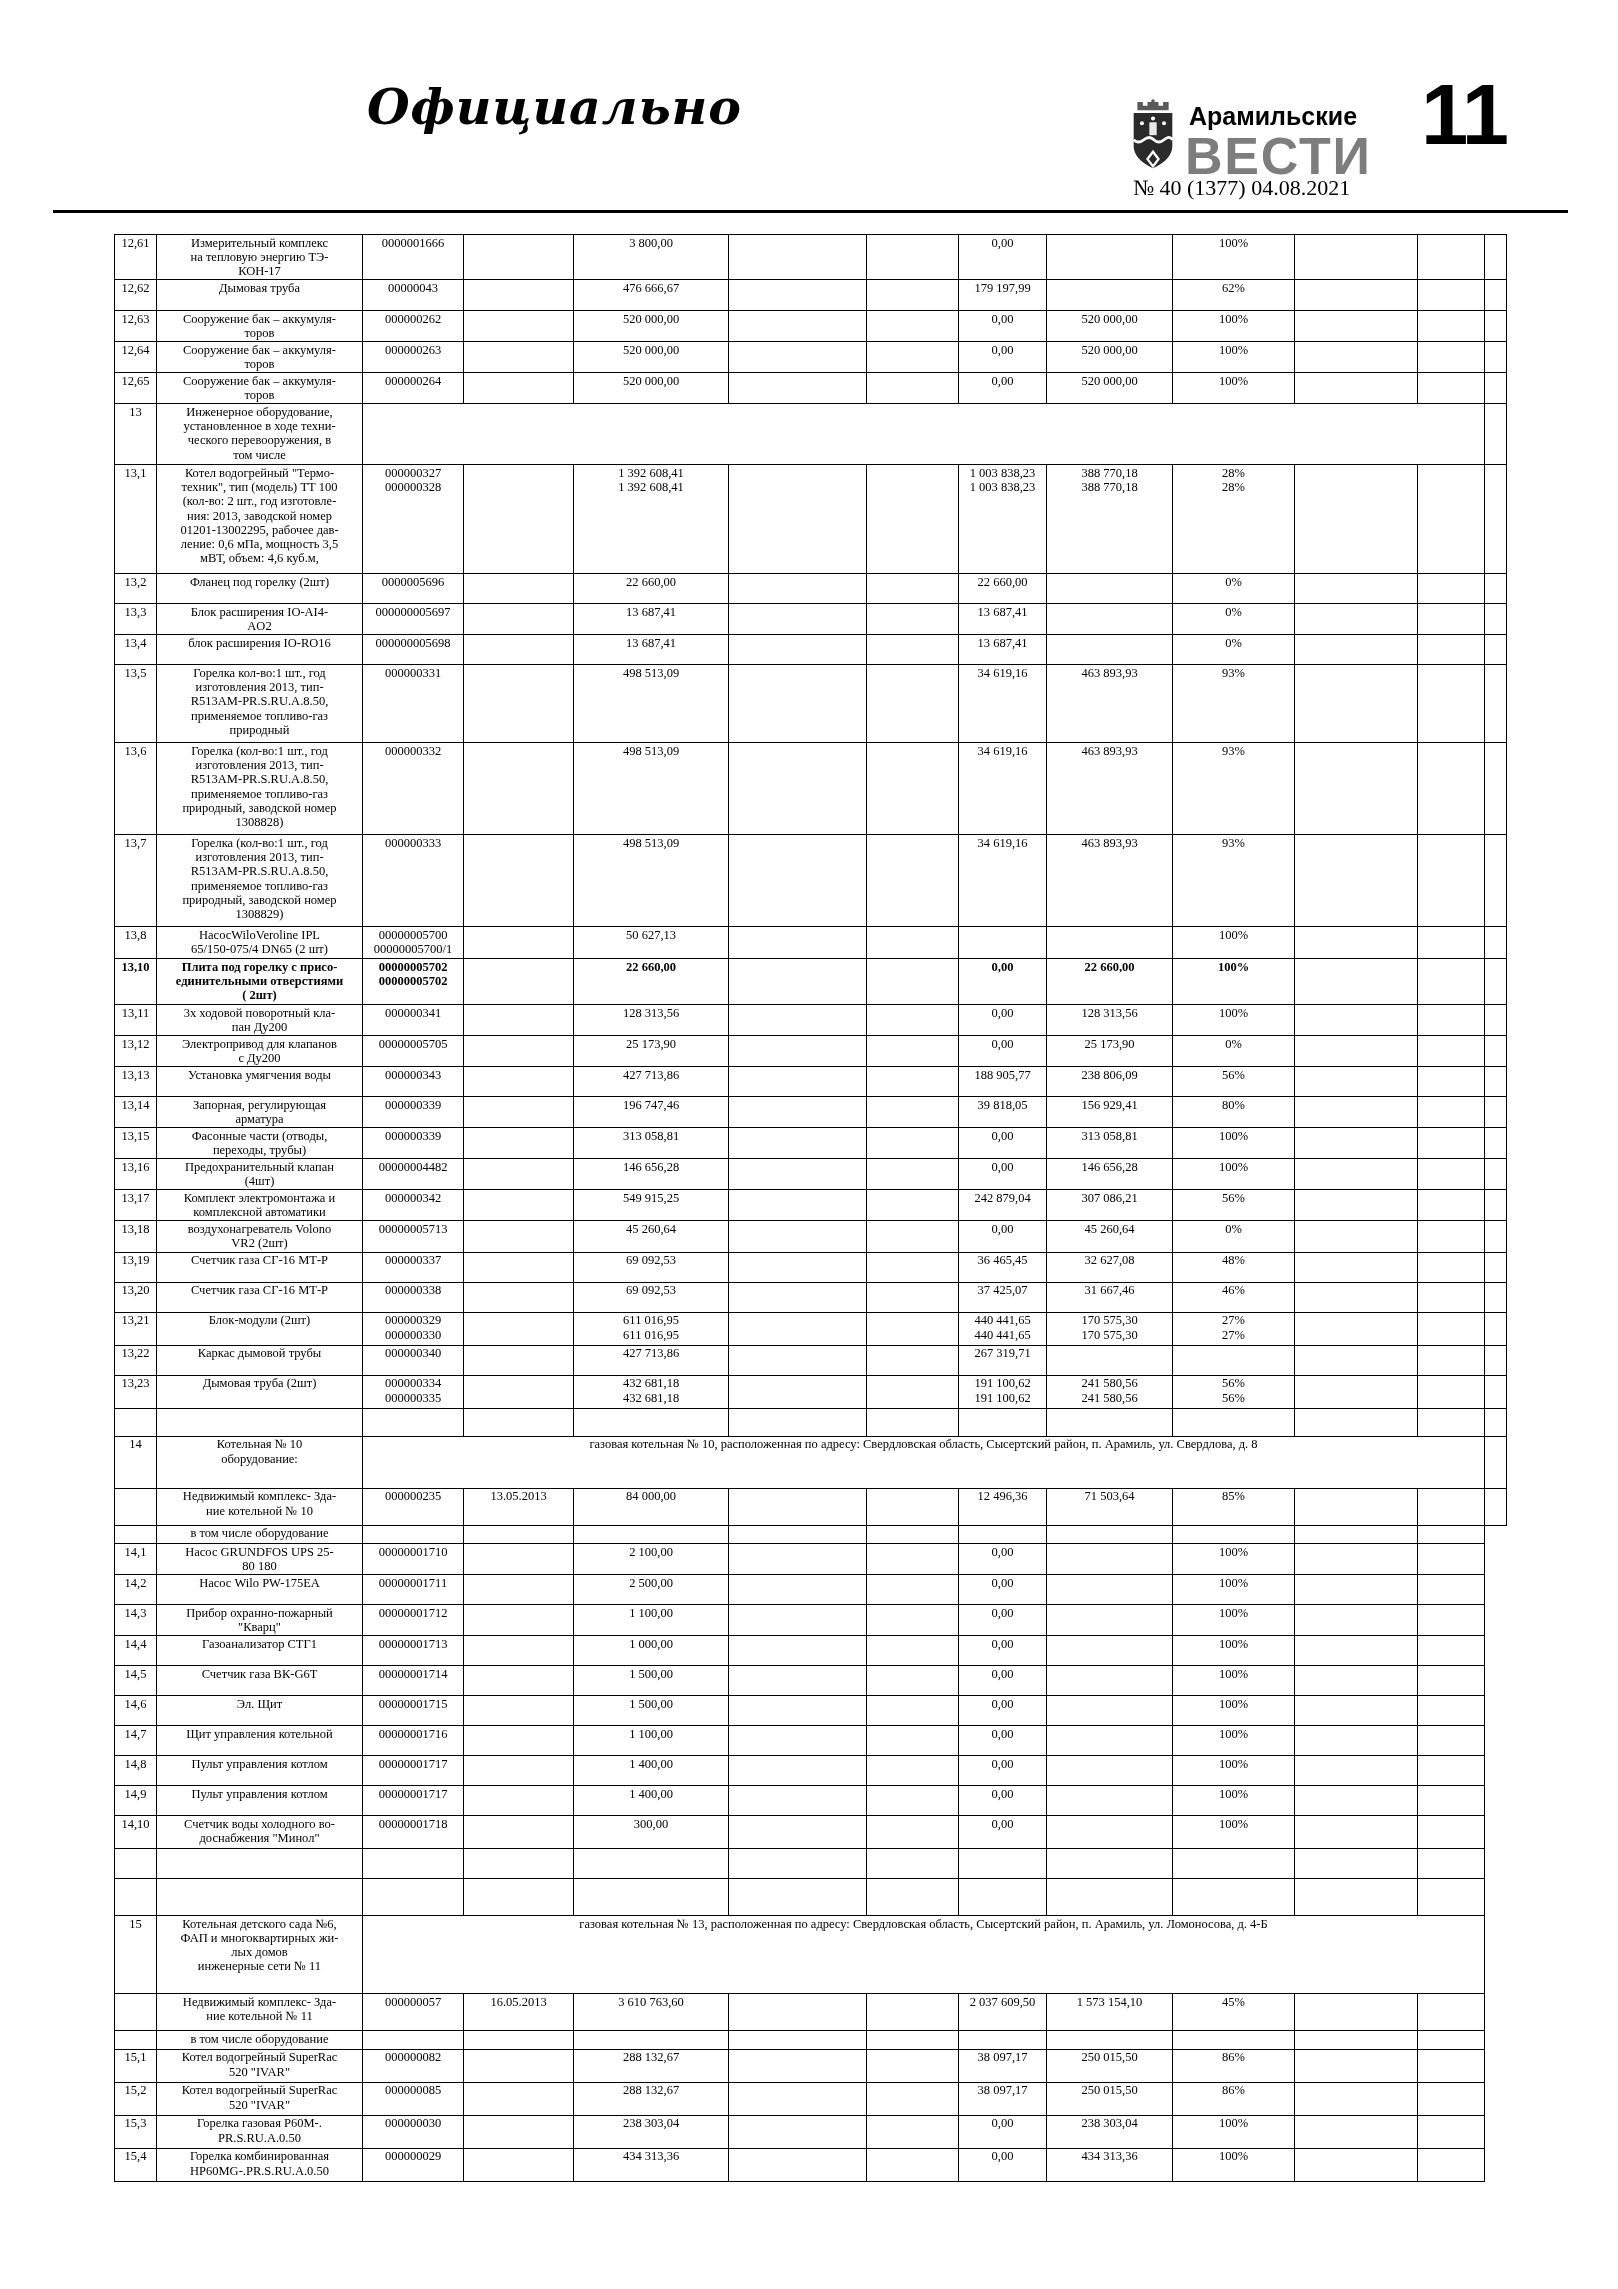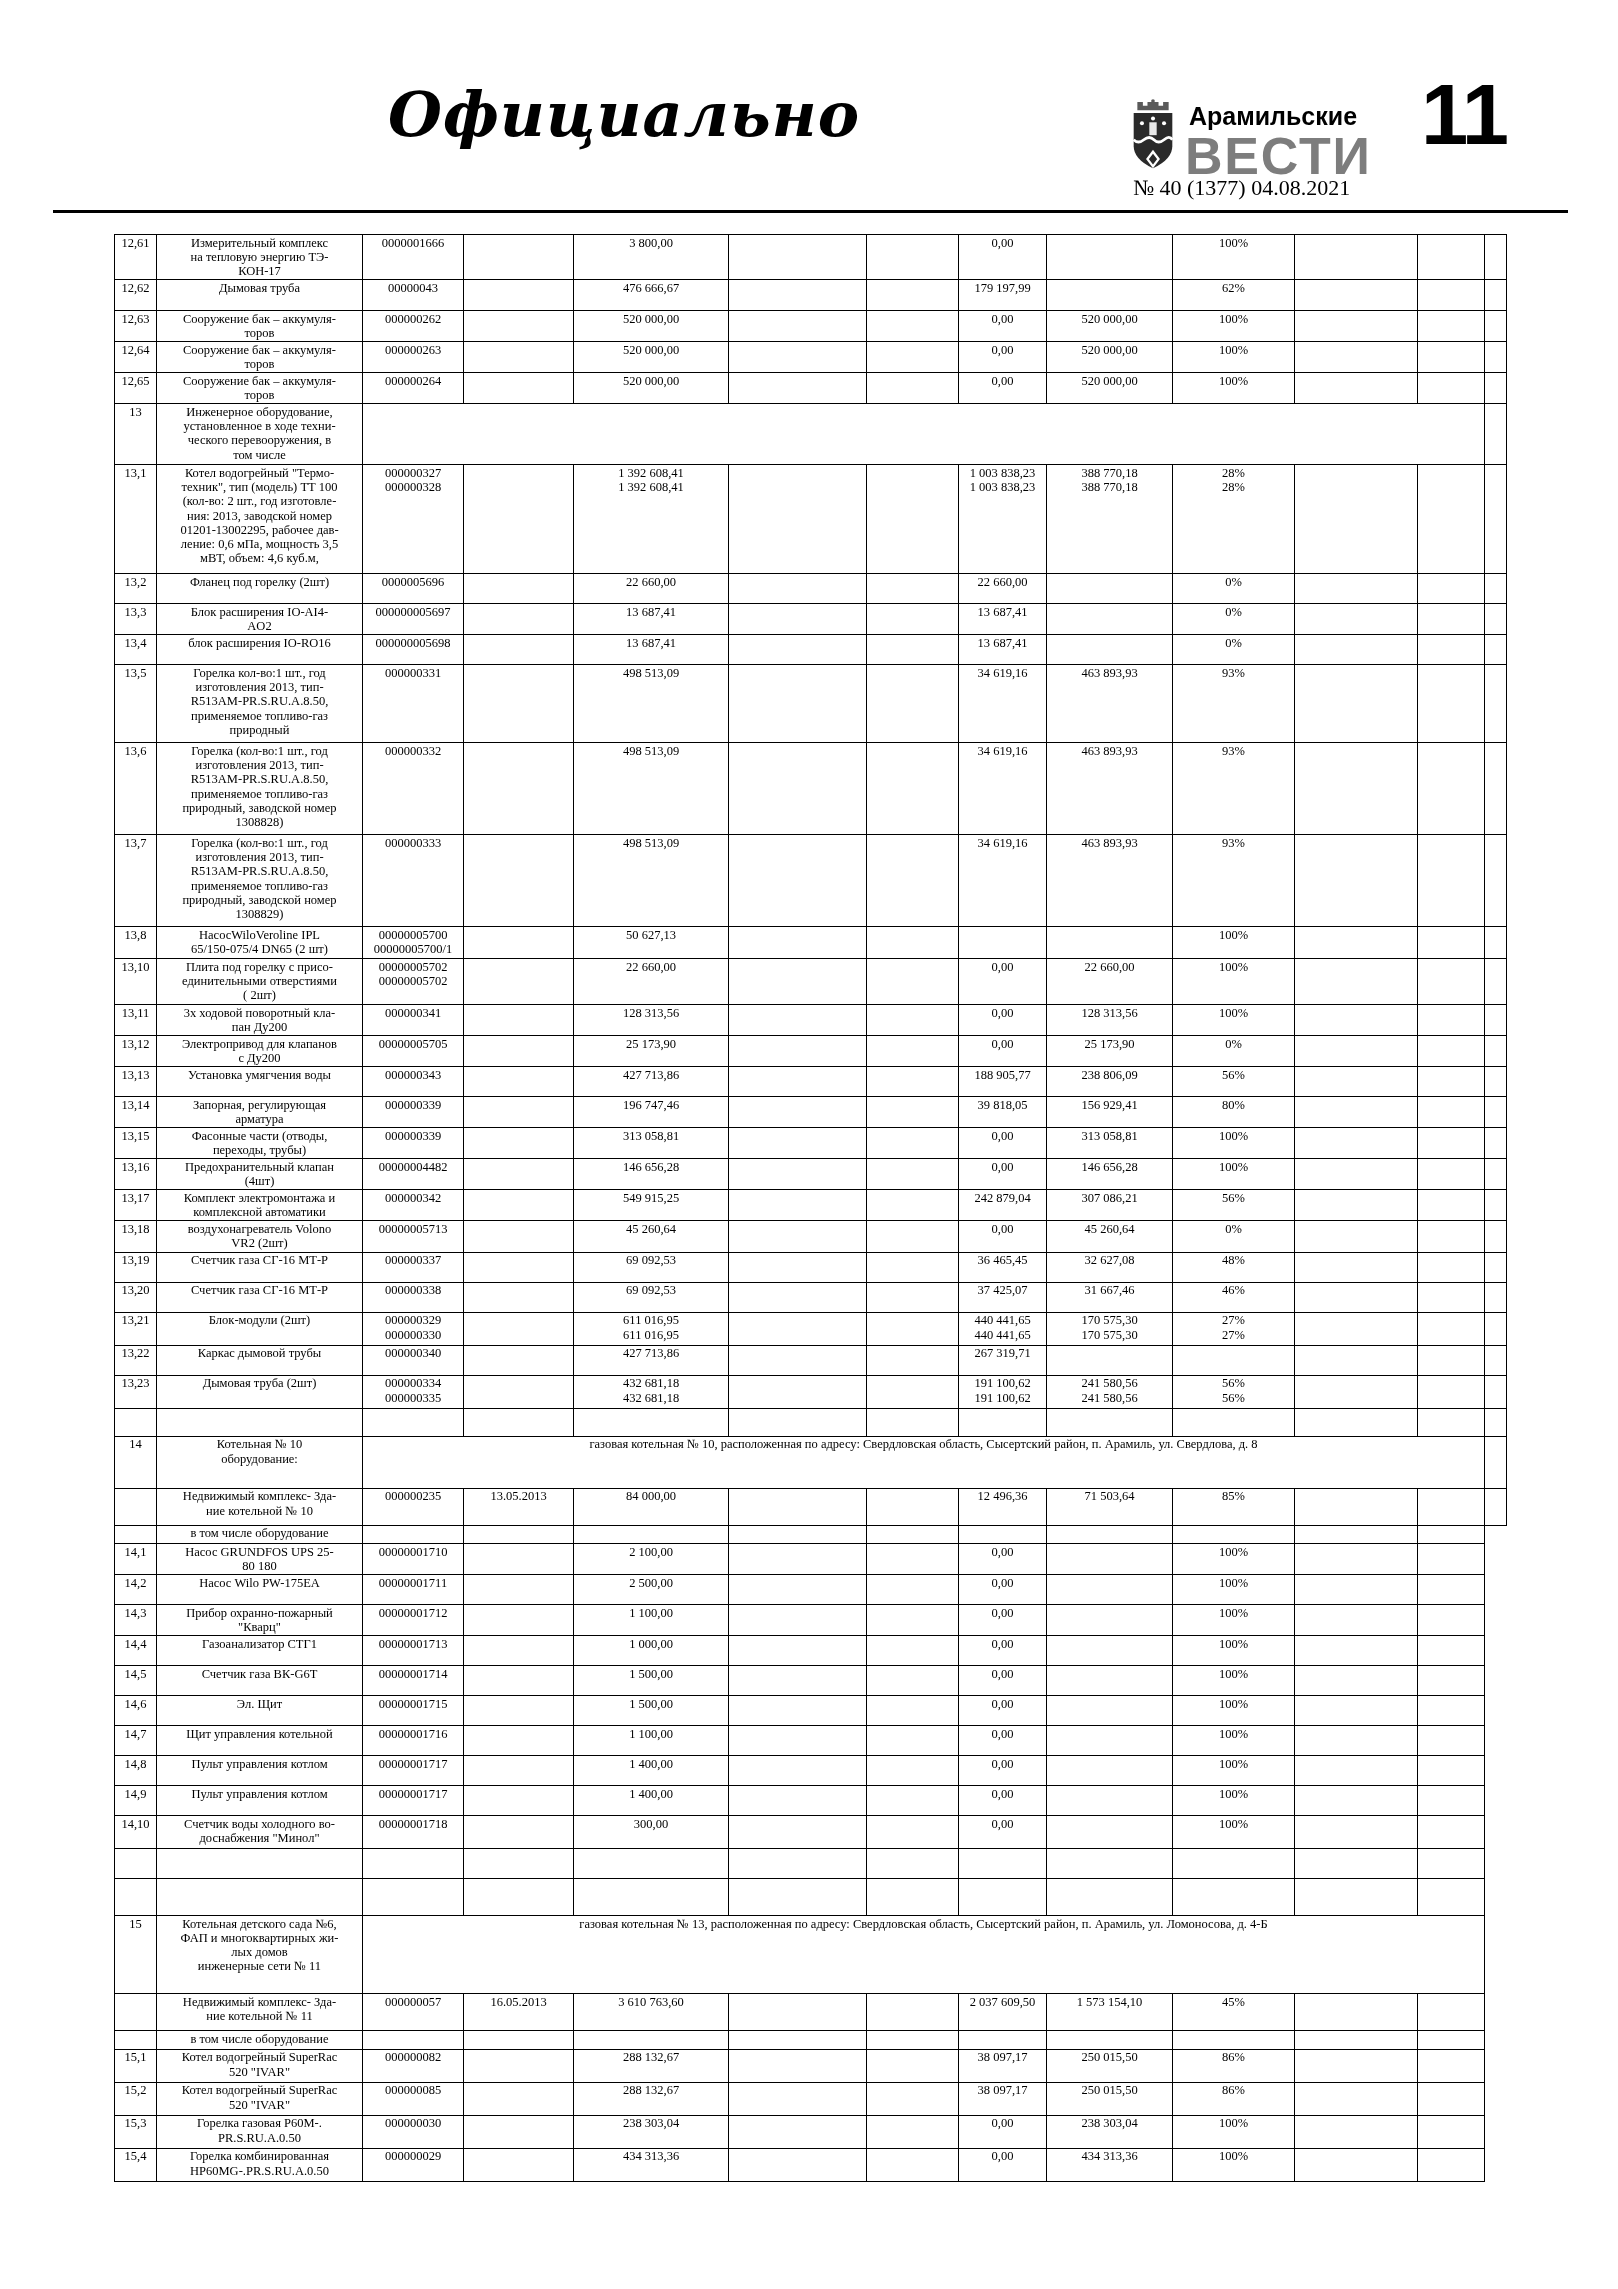--- a/index.html
+++ b/index.html
@@ -2,23 +2,23 @@
 <html style="font-size:14.8px"><head>
 <meta charset="utf-8">
 <style>
   html,body{margin:0;padding:0;background:#e8e8e8;}
   .page{
     position:relative;width:1619px;height:2290px;background:#ffffff;
     font-family:"Liberation Serif",serif;color:#000;overflow:hidden;
   }
   
   .masthead-title{
-    position:absolute;left:388px;top:78px;
+    position:absolute;left:367px;top:78px;
     font-family:"DejaVu Serif",serif;font-style:italic;font-weight:600;
-    font-size:62px;letter-spacing:0.9px;white-space:nowrap;text-align:center;
+    font-size:49px;letter-spacing:0.9px;white-space:nowrap;text-align:center;
   }
   .coat{position:absolute;left:1130px;top:98px;}
   .np1{
     position:absolute;left:1189px;top:102px;
     font-family:"Liberation Sans",sans-serif;font-weight:bold;font-size:25px;
     white-space:nowrap;
   }
   .np2{
     position:absolute;left:1185px;top:126px;
     font-family:"Liberation Sans",sans-serif;font-weight:bold;font-size:52px;
@@ -327,21 +327,21 @@
           <td class="c-val">50 627,13</td>
           <td class="c-mid"></td>
           <td class="c-mid"></td>
           <td class="c-val"></td>
           <td class="c-val"></td>
           <td class="c-val">100%</td>
           <td class="c-mid"></td>
           <td class="c-mid"></td>
           <td class="c-mid"></td>
         </tr>
-        <tr style="height: 46px;">
+        <tr style="height: 46px; font-weight: bold;">
           <td class="c-idx">13,10</td>
           <td class="c-name">Плита под горелку с присо-
 единительными отверстиями
 ( 2шт)</td>
           <td class="c-num">00000005702
 00000005702</td>
           <td class="c-num"></td>
           <td class="c-val">22 660,00</td>
           <td class="c-mid"></td>
           <td class="c-mid"></td>

